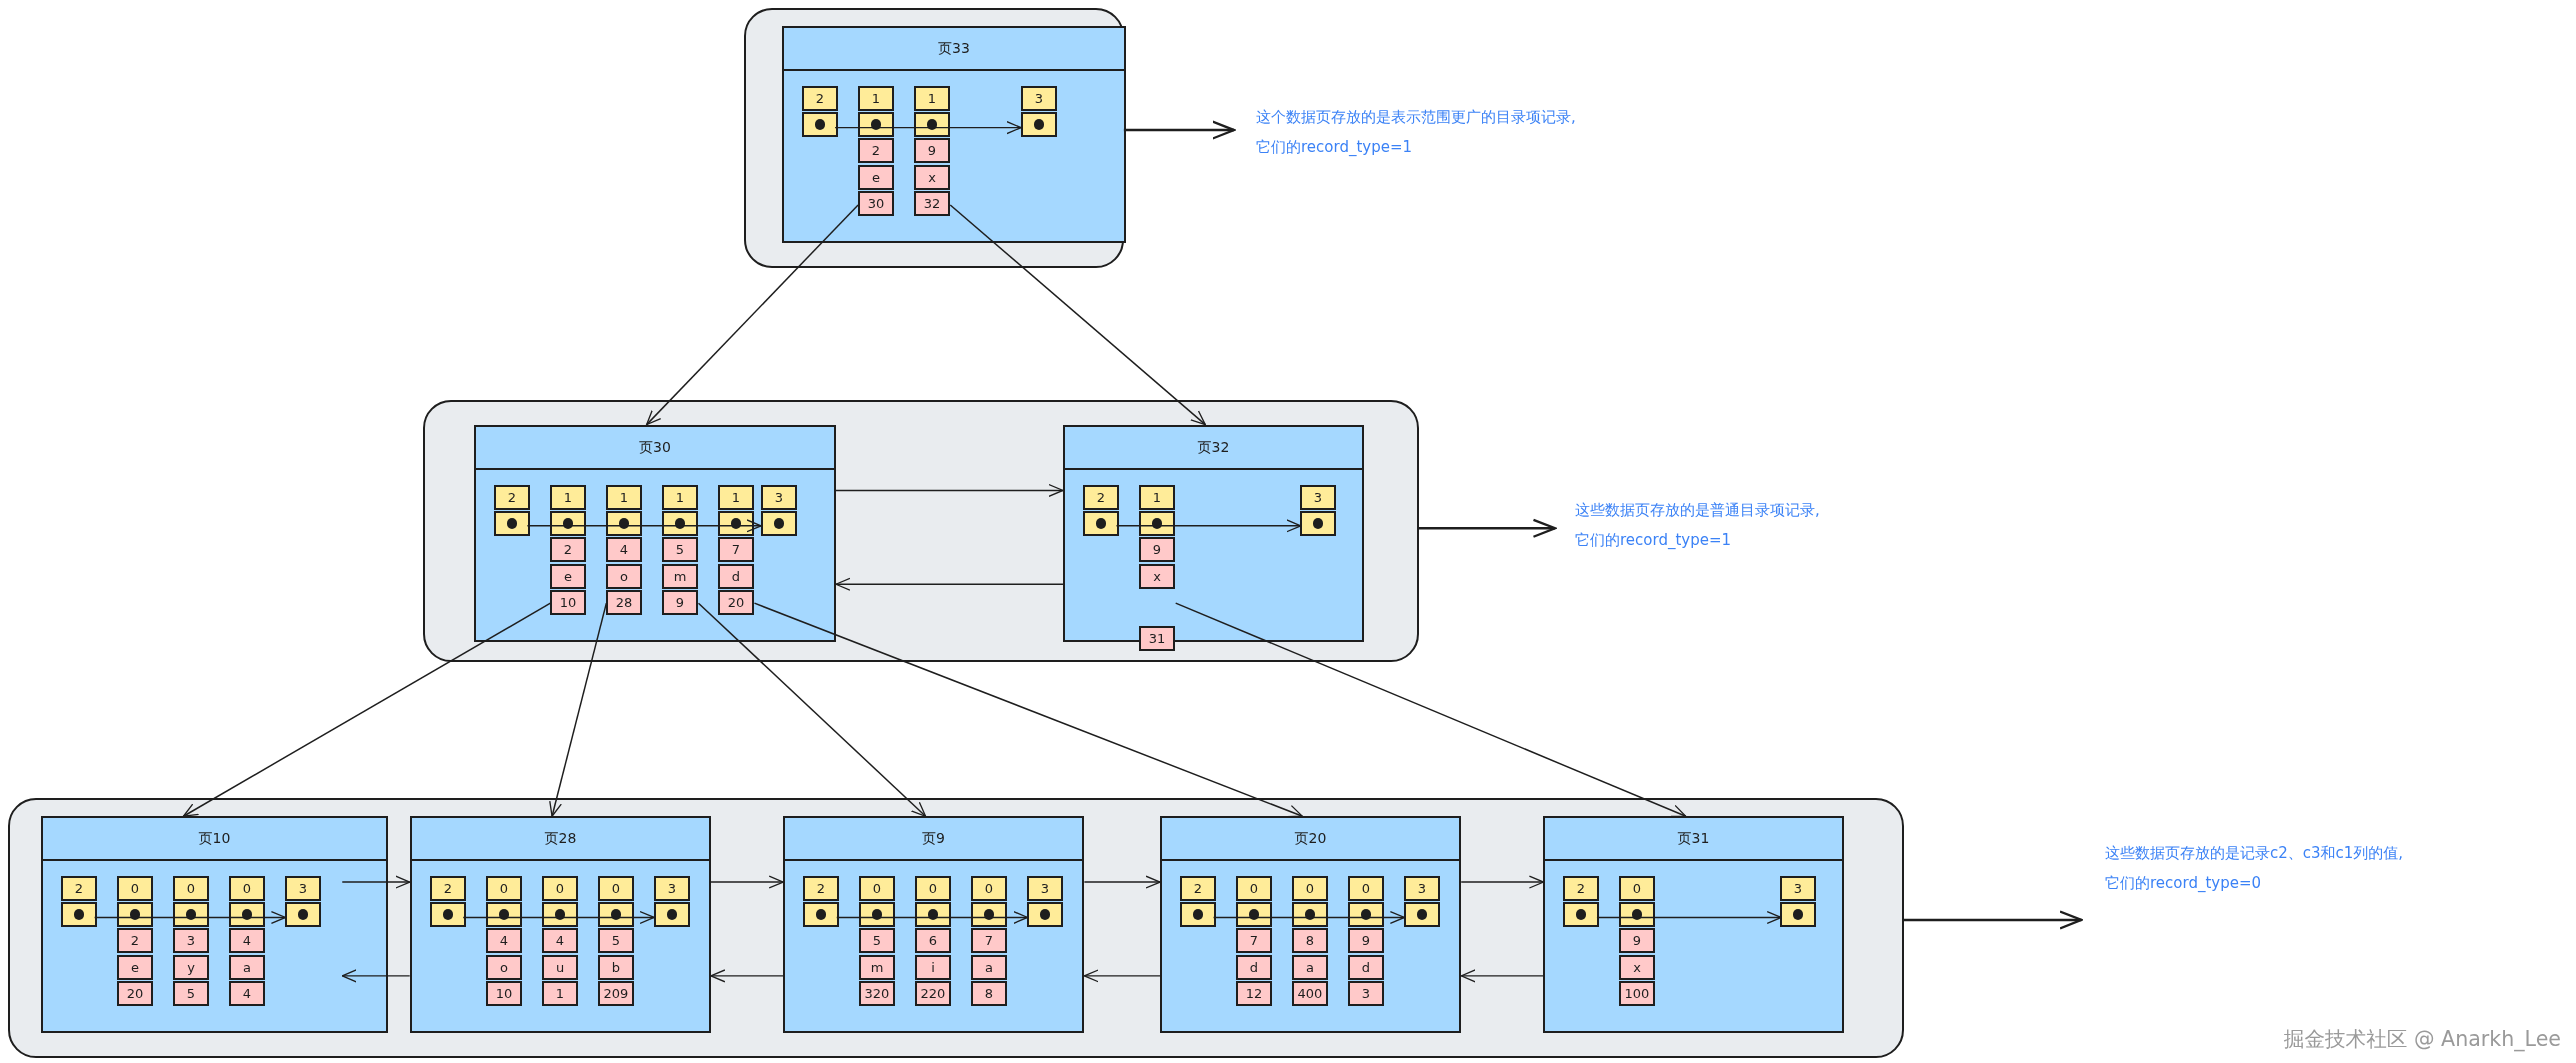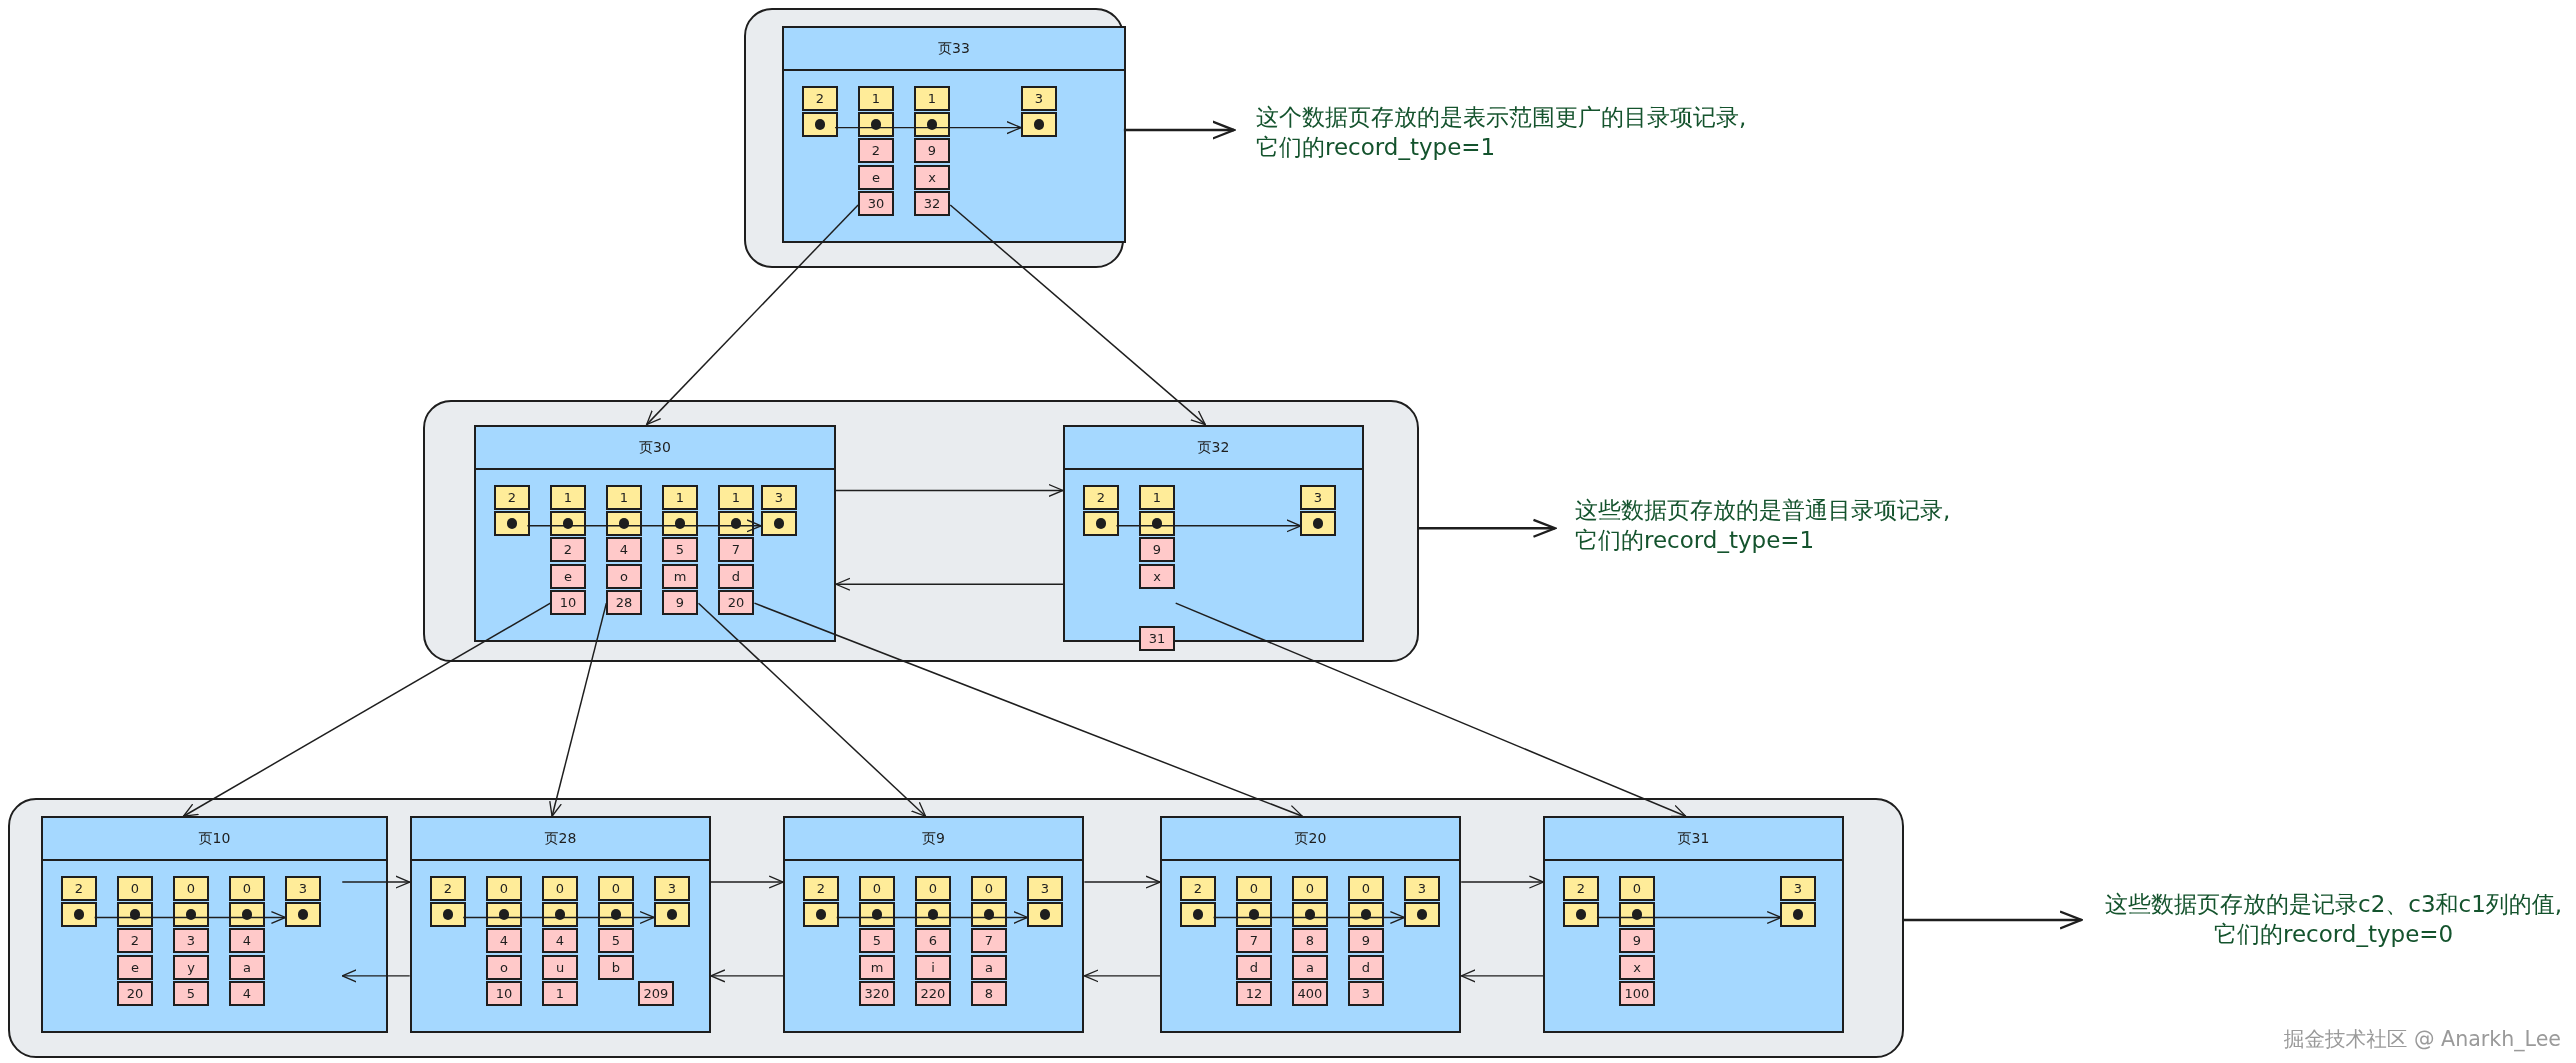--- a/index.html
+++ b/index.html
@@ -8,21 +8,21 @@
   .group { position:absolute; background:#e9ecef; border:2.1px solid #1e1e1e; border-radius:28px; box-sizing:border-box; }
   .page { position:absolute; background:#a5d8ff; border:2.5px solid #1e1e1e; box-sizing:border-box; }
   .page-title { position:absolute; left:0; right:0; top:0; height:41px; border-bottom:2.5px solid #1e1e1e;
                 display:flex; align-items:center; justify-content:center; font-size:14px; color:#1e1e1e; }
   .cell { position:absolute; width:36px; height:25px; box-sizing:border-box; border:2.1px solid #1e1e1e;
           display:flex; align-items:center; justify-content:center; font-size:13px; }
   .cell.y { background:#ffec99; }
   .cell.p { background:#ffc9c9; }
   .dot { width:10.7px; height:10.7px; border-radius:50%; background:#1e1e1e; }
   svg.lines { position:absolute; left:0; top:0; width:2576px; height:1064px; pointer-events:none; }
-  .note { position:absolute; font-size:23px; line-height:30px; color:#14532d; white-space:nowrap; }
+  .note { position:absolute; font-size:15px; line-height:30px; color:#3b82f6; white-space:nowrap; }
   .watermark { position:absolute; right:15px; bottom:11.5px; font-size:20.6px; color:#9a9a9a;
                font-family:"DejaVu Sans", sans-serif; text-shadow:0.8px 0.8px 0 #ffffff; }
 </style>
 </head>
 <body>
 
 <div class="group" style="left:744px;top:8.2px;width:380px;height:260px;"></div>
 <div class="group" style="left:423px;top:400px;width:996px;height:262px;"></div>
 <div class="group" style="left:8.2px;top:798px;width:1896px;height:260px;"></div>
 
@@ -160,21 +160,21 @@
       </div>
       <div class="cell p" style="left: 130px; top: 110px;">4</div>
       <div class="cell p" style="left: 130px; top: 137px;">u</div>
       <div class="cell p" style="left: 130px; top: 163px;">1</div>
       <div class="cell y" style="left: 186px; top: 58px;">0</div>
       <div class="cell y" style="left: 186px; top: 84px;">
         <span class="dot"></span>
       </div>
       <div class="cell p" style="left: 186px; top: 110px;">5</div>
       <div class="cell p" style="left: 186px; top: 137px;">b</div>
-      <div class="cell p" style="left: 186px; top: 163px; margin-left: 40px;">209</div>
+      <div class="cell p" style="left: 186px; top: 163px;">209</div>
       <div class="cell y" style="left: 242px; top: 58px;">3</div>
       <div class="cell y" style="left: 242px; top: 84px;">
         <span class="dot"></span>
       </div>
     </div>
     <div class="page" style="left: 783px; top: 816px; width: 301px; height: 217px;">
       <div class="page-title">页9</div>
       <div class="cell y" style="left: 18px; top: 58px;">2</div>
       <div class="cell y" style="left: 18px; top: 84px;">
         <span class="dot"></span>
@@ -297,19 +297,19 @@
   </svg>
 
 <div class="note" style="left:1256px;top:102px;">
   <div>这个数据页存放的是表示范围更广的目录项记录,</div>
   <div>它们的record_type=1</div>
 </div>
 <div class="note" style="left:1575px;top:495px;">
   <div>这些数据页存放的是普通目录项记录,</div>
   <div>它们的record_type=1</div>
 </div>
-<div class="note" style="left:2105px;top:889px;text-align:center;">
+<div class="note" style="left:2105px;top:838px;">
   <div>这些数据页存放的是记录c2、c3和c1列的值,</div>
   <div>它们的record_type=0</div>
 </div>
 
 <div class="watermark">掘金技术社区 @ Anarkh_Lee</div>
 
 
 </body></html>

